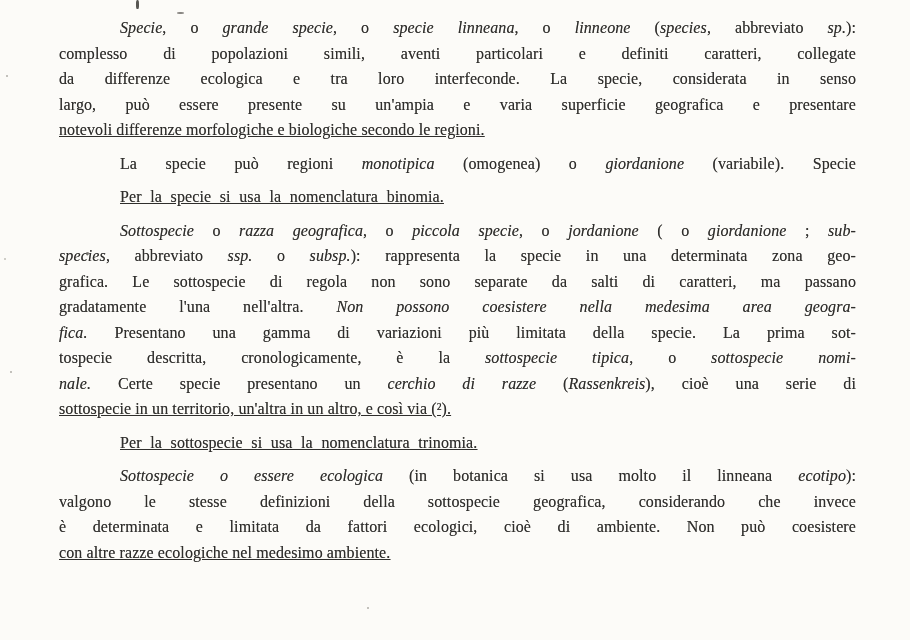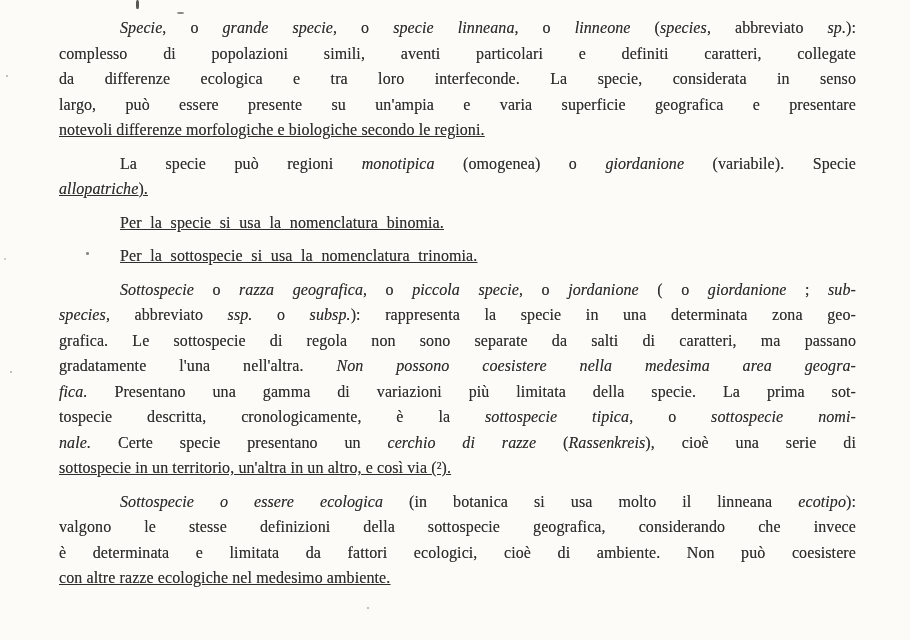--- a/index.html
+++ b/index.html
@@ -62,37 +62,36 @@
 <div class="page" style="color: rgb(47, 46, 44);">
     <div class="para">
       <div class="line indent"><i>Specie</i><span>, o </span><i>grande specie</i><span>, o </span><i>specie linneana</i><span>, o </span><i>linneone</i><span> (</span><i>species</i><span>, abbreviato </span><i>sp.</i><span>):</span></div>
       <div class="line"><span>complesso di popolazioni simili, aventi particolari e definiti caratteri, collegate</span></div>
       <div class="line"><span>da differenze ecologica e tra loro interfeconde. La specie, considerata in senso</span></div>
       <div class="line"><span>largo, può essere presente su un'ampia e varia superficie geografica e presentare</span></div>
       <div class="line last"><span>notevoli differenze morfologiche e biologiche secondo le regioni.</span></div>
     </div>
     <div class="para">
       <div class="line indent"><span>La specie può regioni </span><i>monotipica</i><span> (omogenea) o </span><i>giordanione</i><span> (variabile). Specie</span></div>
-      <div class="line last"><i>allopatriche</i><span>).</span></div>
     </div>
     <div class="para">
       <div class="line indent last wide"><span>Per la specie si usa la nomenclatura binomia.</span></div>
-    </div>
-    <div class="para">
-      <div class="line indent last wide"><span>Per la sottospecie si usa la nomenclatura trinomia.</span></div>
     </div>
     <div class="para">
       <div class="line indent"><i>Sottospecie</i><span> o </span><i>razza geografica</i><span>, o </span><i>piccola specie</i><span>, o </span><i>jordanione</i><span> ( o </span><i>giordanione</i><span> ; </span><i>sub-</i></div>
       <div class="line"><i>species</i><span>, abbreviato </span><i>ssp.</i><span> o </span><i>subsp.</i><span>): rappresenta la specie in una determinata zona geo-</span></div>
       <div class="line"><span>grafica. Le sottospecie di regola non sono separate da salti di caratteri, ma passano</span></div>
       <div class="line"><span>gradatamente l'una nell'altra. </span><i>Non possono coesistere nella medesima area geogra-</i></div>
       <div class="line"><i>fica.</i><span> Presentano una gamma di variazioni più limitata della specie. La prima sot-</span></div>
       <div class="line"><span>tospecie descritta, cronologicamente, è la </span><i>sottospecie tipica</i><span>, o </span><i>sottospecie nomi-</i></div>
       <div class="line"><i>nale.</i><span> Certe specie presentano un </span><i>cerchio di razze</i><span> (</span><i>Rassenkreis</i><span>), cioè una serie di</span></div>
       <div class="line last"><span>sottospecie in un territorio, un'altra in un altro, e così via (²).</span></div>
+    </div>
+    <div class="para">
+      <div class="line indent last wide"><span>Per la sottospecie si usa la nomenclatura trinomia.</span></div>
     </div>
     <div class="para">
       <div class="line indent"><i>Sottospecie o essere ecologica</i><span> (in botanica si usa molto il linneana </span><i>ecotipo</i><span>):</span></div>
       <div class="line"><span>valgono le stesse definizioni della sottospecie geografica, considerando che invece</span></div>
       <div class="line"><span>è determinata e limitata da fattori ecologici, cioè di ambiente. Non può coesistere</span></div>
       <div class="line last"><span>con altre razze ecologiche nel medesimo ambiente.</span></div>
     </div>
   </div>
 
 <div class="speck" style="left: 136px; top: 0px; width: 3px; height: 9px; background: rgb(58, 56, 53); opacity: 0.85;"></div>

